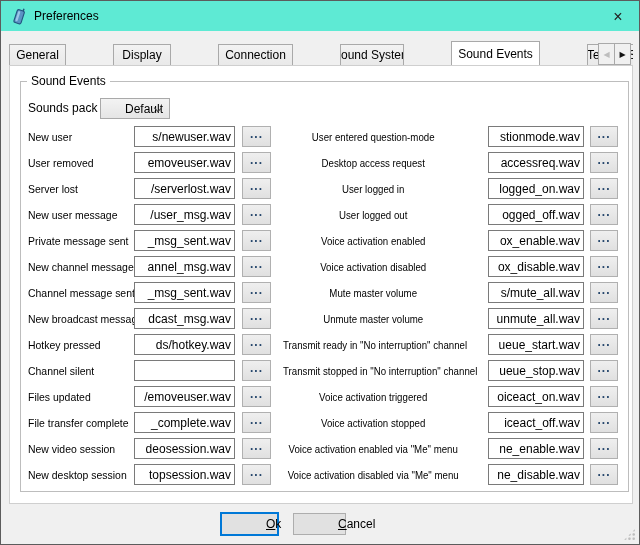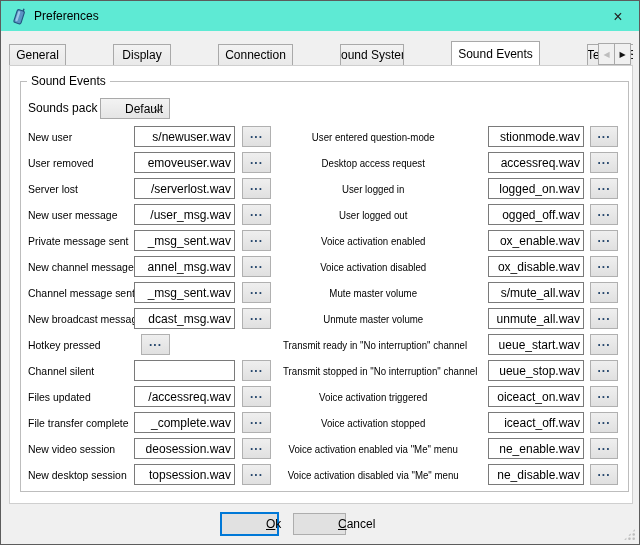--- a/index.html
+++ b/index.html
@@ -185,39 +185,42 @@
     <div class="field">
       <span class="fieldtext">dcast_msg.wav</span>
     </div>
     <div class="browse">
       <span class="dots">...</span>
     </div>
   </div>
 
   <div class="row">
     <span class="rowlabel">Hotkey pressed</span>
+    <div class="field">
+      <span class="fieldtext">ds/hotkey.wav</span>
+    </div>
     <div class="browse">
       <span class="dots">...</span>
     </div>
   </div>
 
   <div class="row">
     <span class="rowlabel">Channel silent</span>
     <div class="field">
       <span class="fieldtext"></span>
     </div>
     <div class="browse">
       <span class="dots">...</span>
     </div>
   </div>
 
   <div class="row">
     <span class="rowlabel">Files updated</span>
     <div class="field">
-      <span class="fieldtext">/accessreq.wav</span>
+      <span class="fieldtext">/emoveuser.wav</span>
     </div>
     <div class="browse">
       <span class="dots">...</span>
     </div>
   </div>
 
   <div class="row">
     <span class="rowlabel">File transfer complete</span>
     <div class="field">
       <span class="fieldtext">_complete.wav</span>

